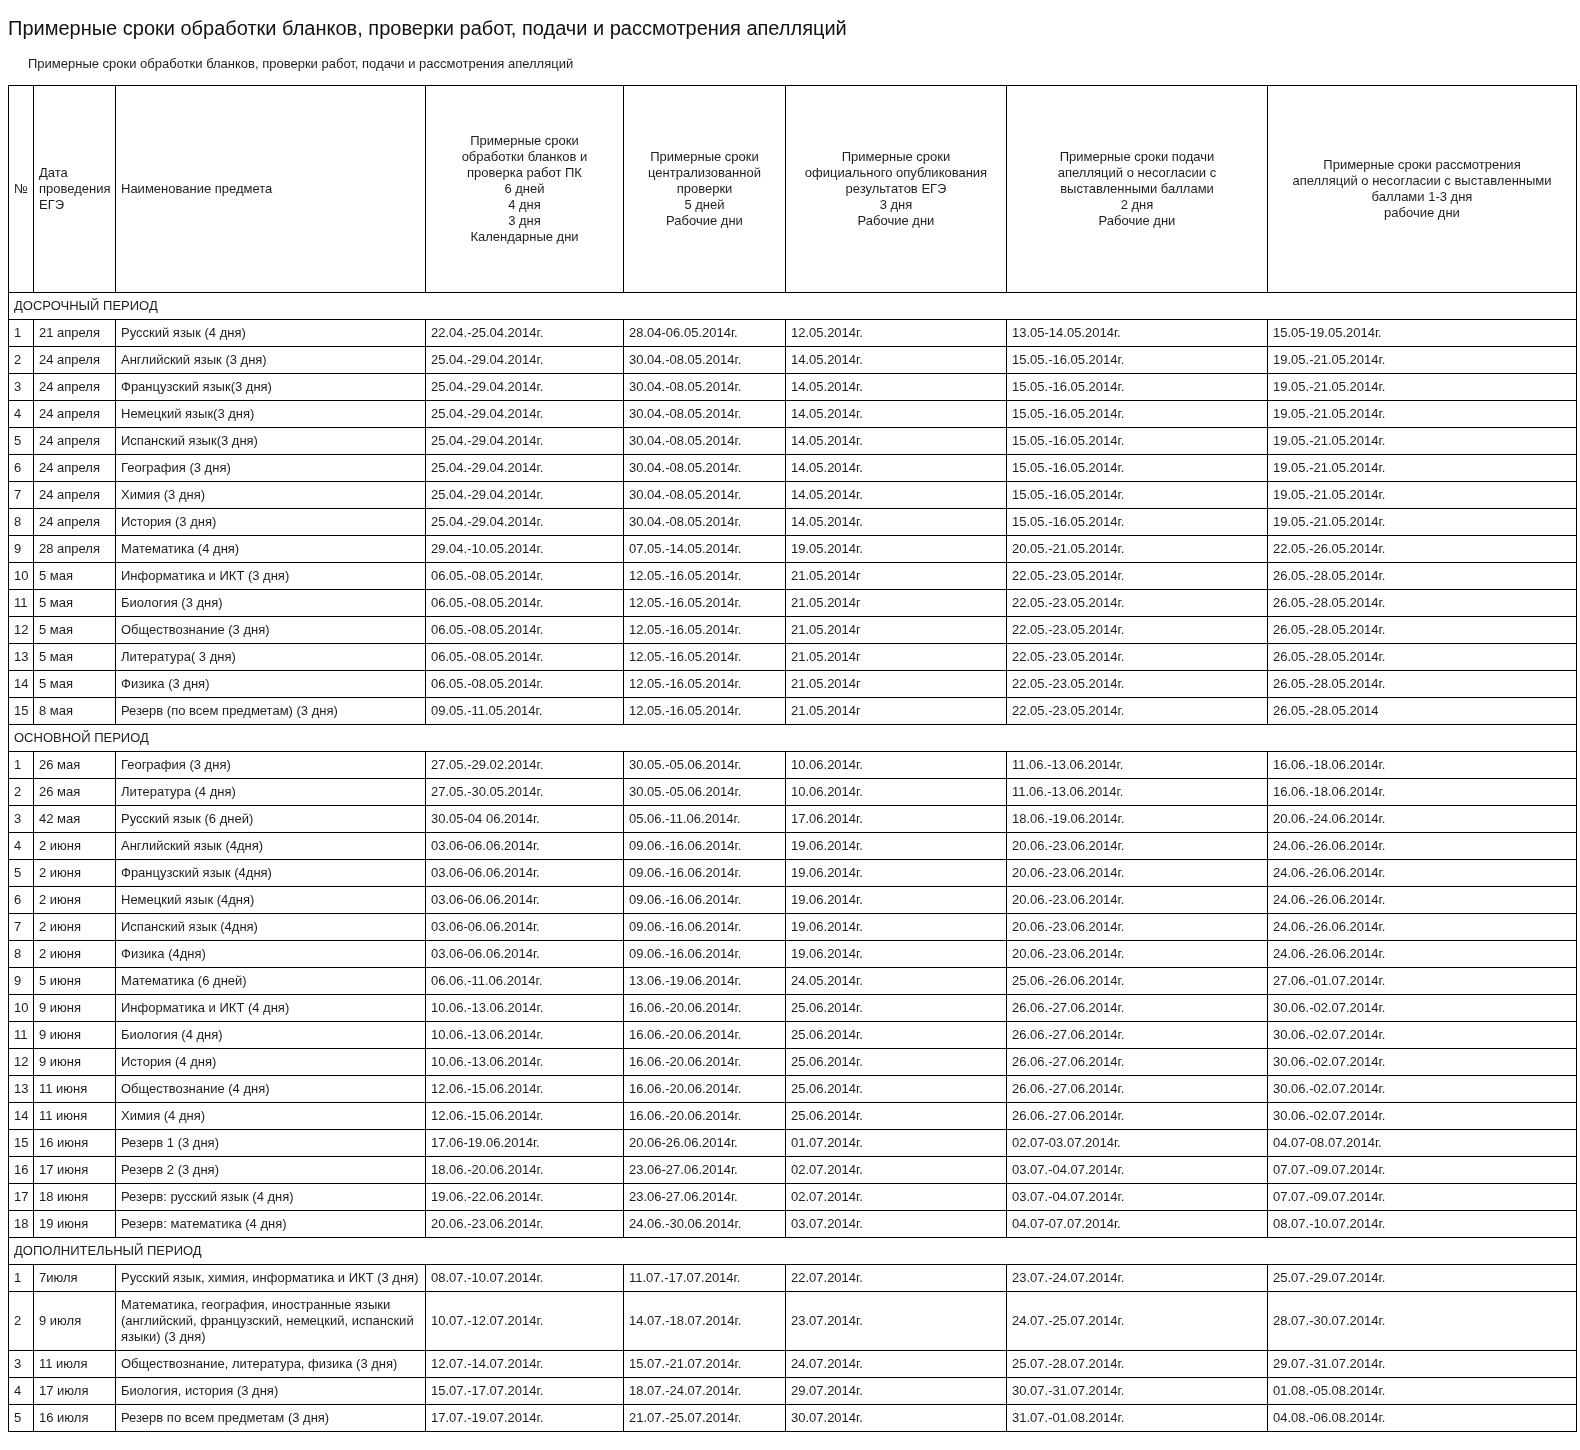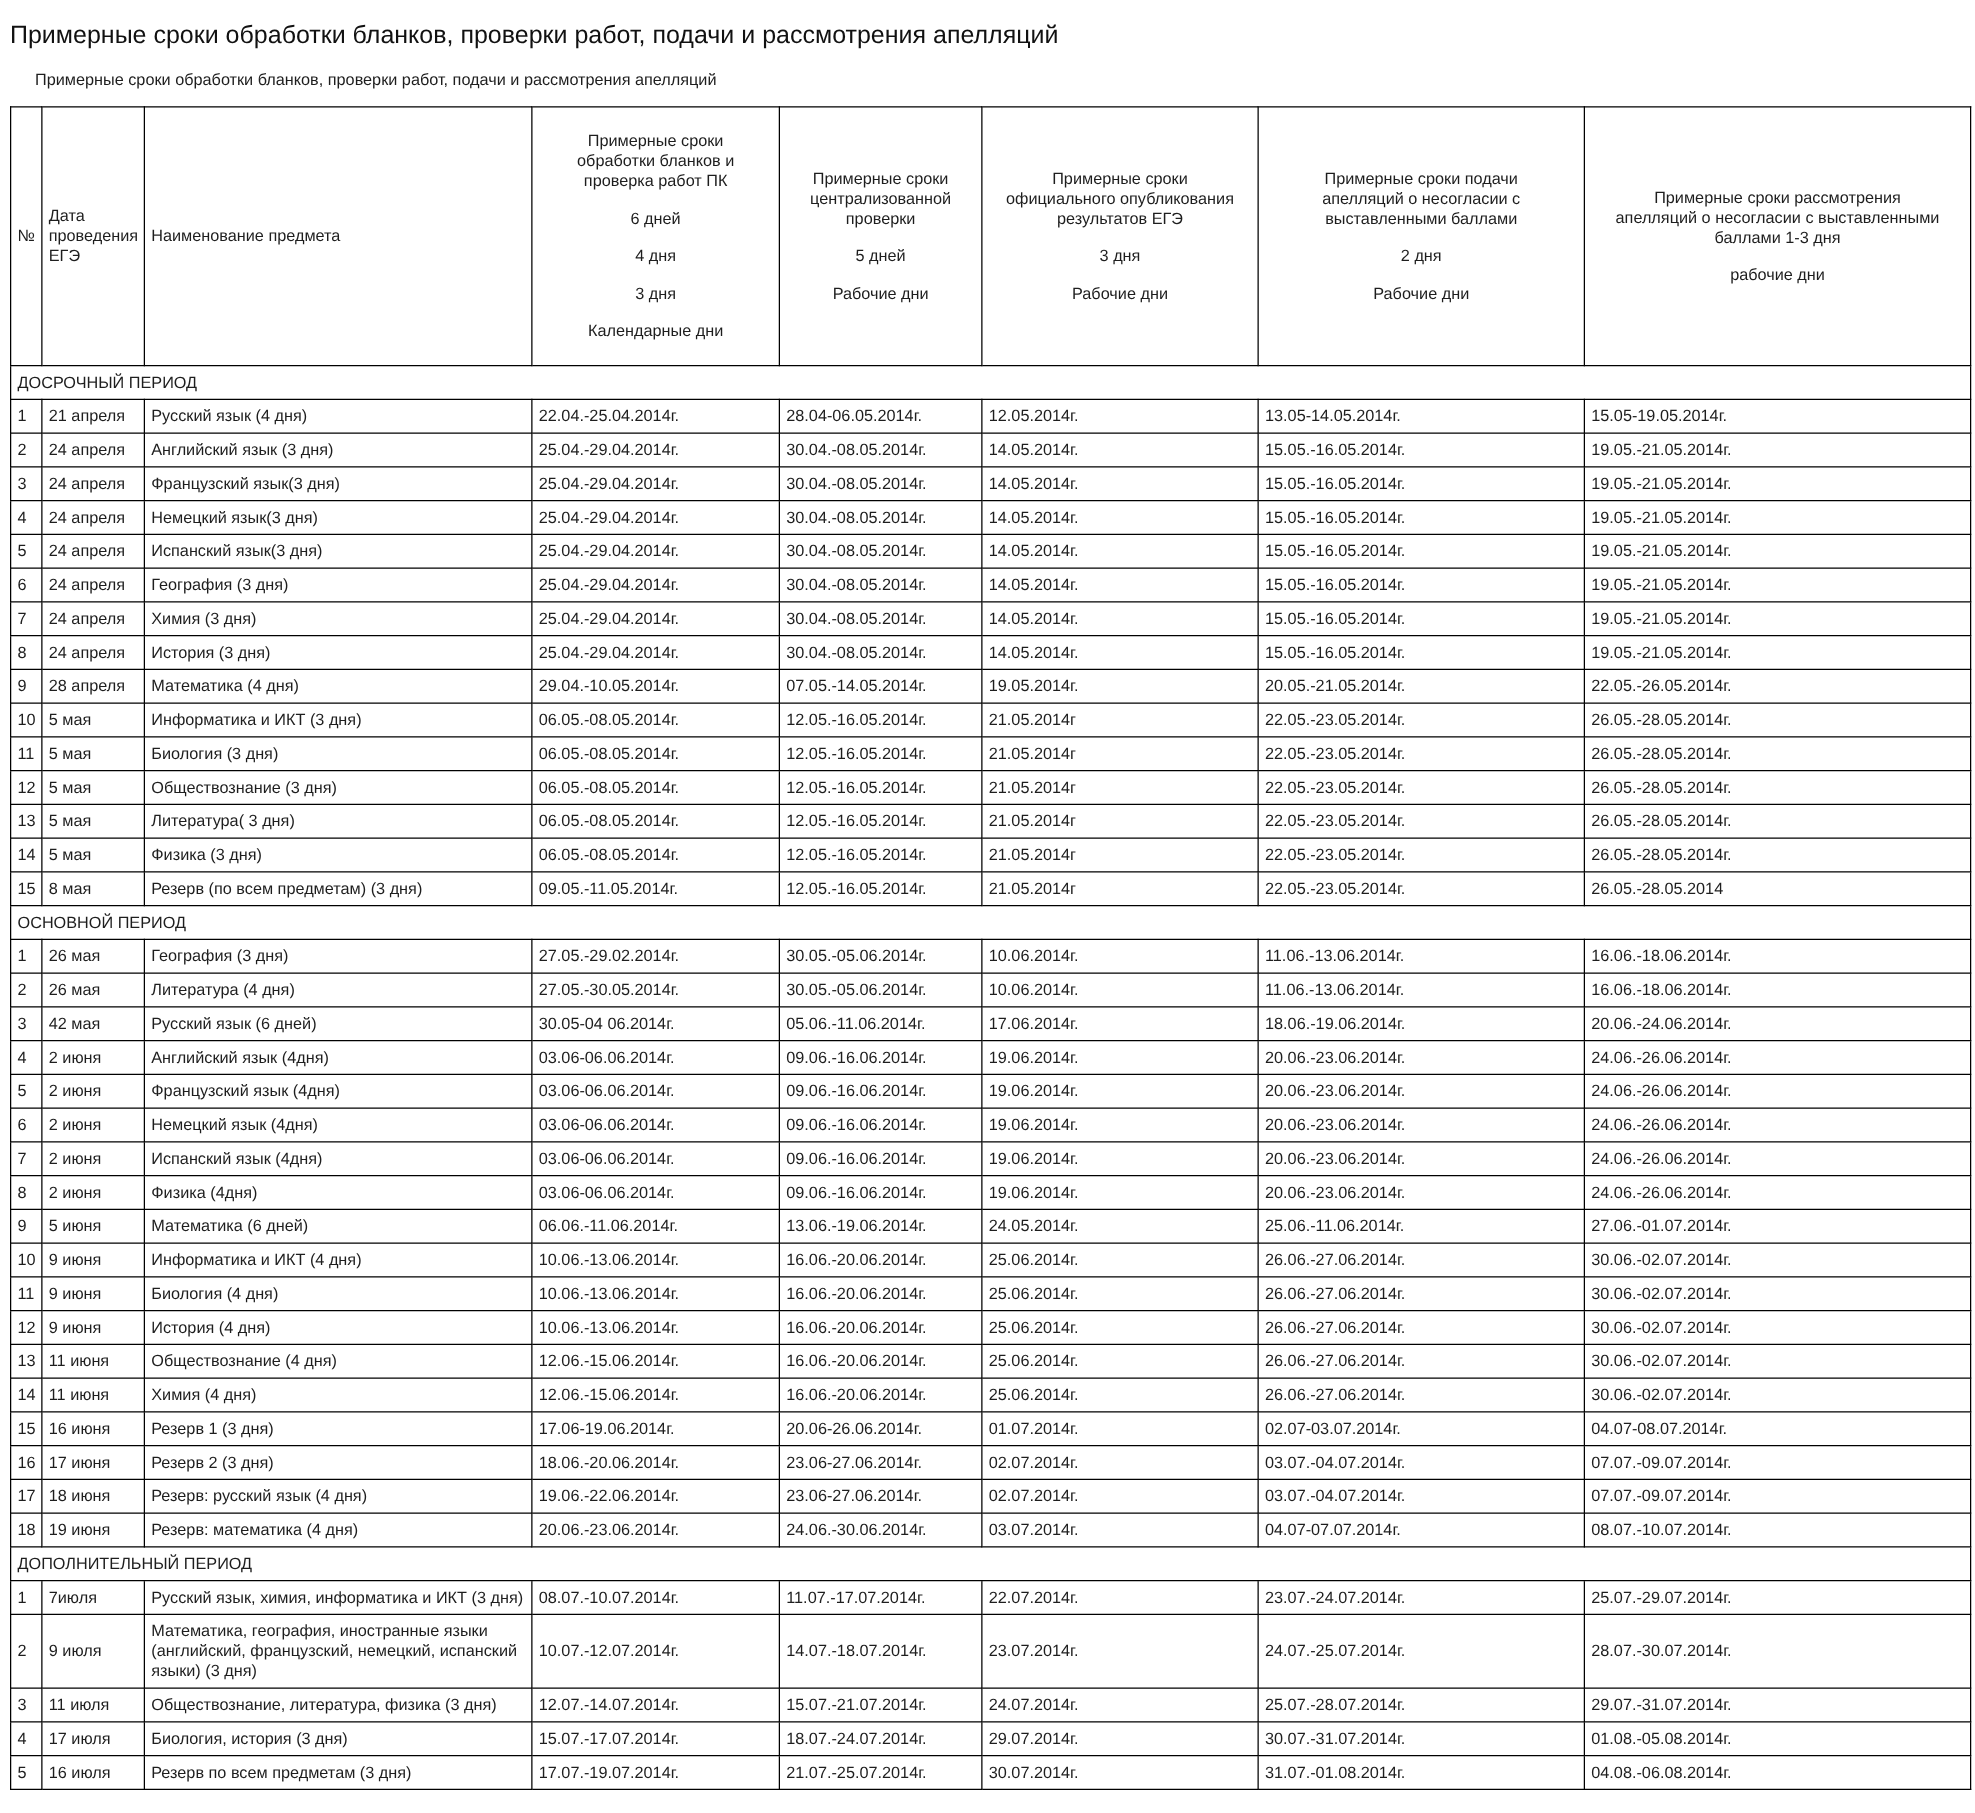--- a/index.html
+++ b/index.html
@@ -31,21 +31,21 @@
     border: 1px solid #000000;
     padding: 5px 3px 5px 5px;
     vertical-align: middle;
     text-align: left;
     font-weight: normal;
     color: #1e1e1e;
   }
   table.schedule thead tr { height: 207px; }
   table.schedule thead th.center { text-align: center; padding: 0 4px; }
   .hl { display: block; }
-  .hp { display: block; margin-top: 14px; }
+  .hp { display: block; }
   table.schedule tbody tr { height: 15px; }
   table.schedule tbody td { white-space: normal; }
   .section-row td { padding-left: 5px; }
 </style>
 </head>
 <body>
 
 <h1 class="page-title">Примерные сроки обработки бланков, проверки работ, подачи и рассмотрения апелляций</h1>
 <div class="page-subtitle">Примерные сроки обработки бланков, проверки работ, подачи и рассмотрения апелляций</div>
 
@@ -373,21 +373,21 @@
     <td>24.06.-26.06.2014г.</td>
   </tr>
 
   <tr>
     <td>9</td>
     <td>5 июня</td>
     <td>Математика (6 дней)</td>
     <td>06.06.-11.06.2014г.</td>
     <td>13.06.-19.06.2014г.</td>
     <td>24.05.2014г.</td>
-    <td>25.06.-11.06.2014г.</td>
+    <td>25.06.-26.06.2014г.</td>
     <td>27.06.-01.07.2014г.</td>
   </tr>
 
   <tr>
     <td>10</td>
     <td>9 июня</td>
     <td>Информатика и ИКТ (4 дня)</td>
     <td>10.06.-13.06.2014г.</td>
     <td>16.06.-20.06.2014г.</td>
     <td>25.06.2014г.</td>

